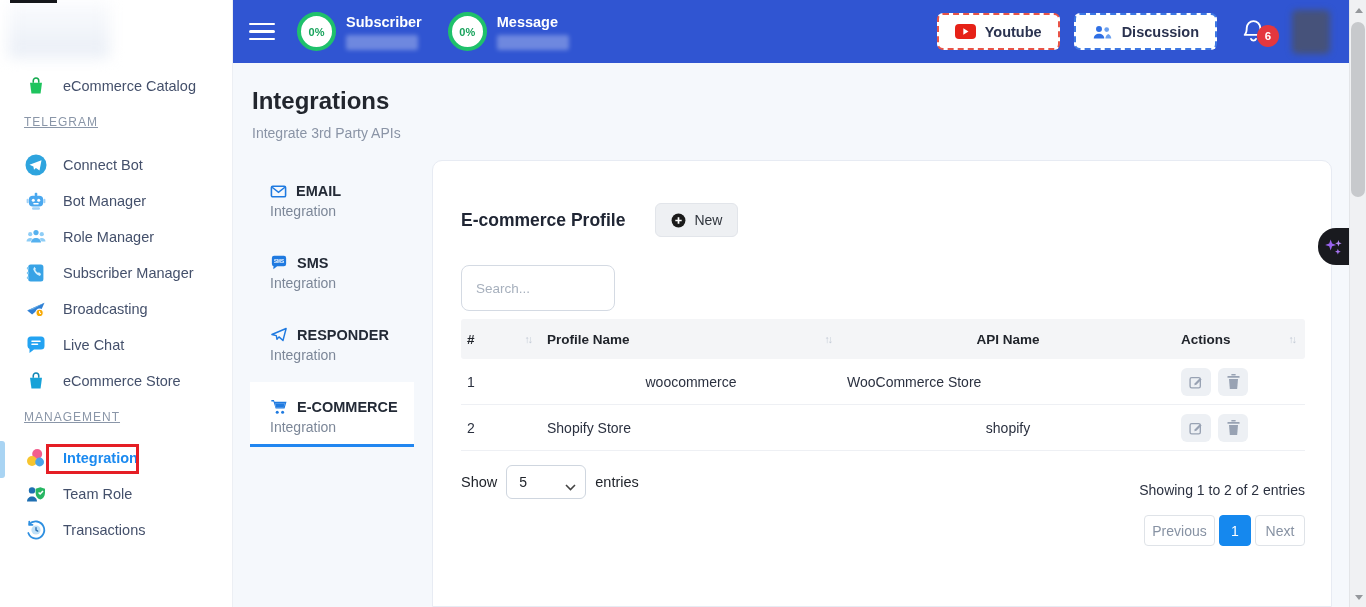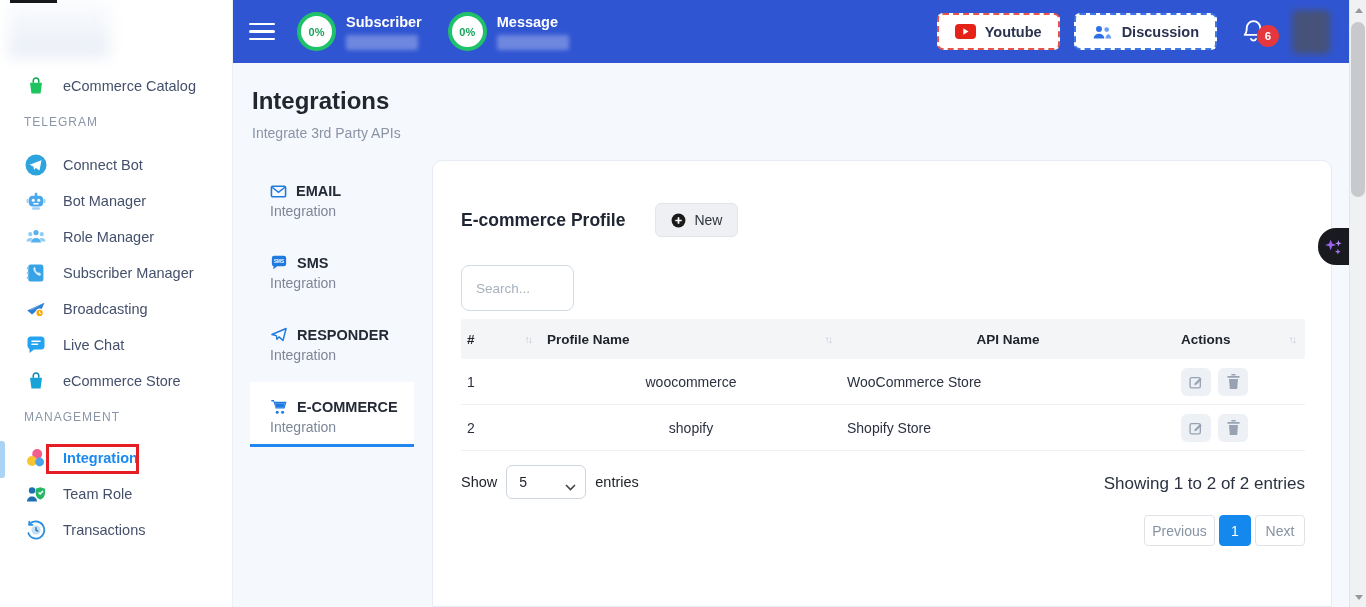--- a/index.html
+++ b/index.html
@@ -8,21 +8,21 @@
 
   
   .sidebar { position:absolute; left:0; top:0; width:233px; height:607px; background:#fff; border-right:1px solid #eceff4; z-index:5; }
   .logo-blur { position:absolute; top:0; left:8px; width:102px; height:58px; background:linear-gradient(#fbfcfe,#e9eef6); filter:blur(7px); border-radius:4px; }
   .logo-bar { position:absolute; top:0; left:10px; width:47px; height:3px; background:#15171b; }
   .side-flow { position:absolute; top:68px; left:0; width:100%; }
   .side-item { display:flex; align-items:center; gap:15px; height:36px; padding-left:24px; cursor:pointer; }
   .side-item .icn { width:24px; height:24px; display:flex; align-items:center; justify-content:center; flex:0 0 24px; }
   .side-label { font-size:14.5px; color:#44506b; }
   .side-label.active { color:#1b8af0; font-weight:bold; }
-  .side-section { height:36px; display:flex; align-items:center; padding-left:24px; font-size:12px; letter-spacing:1px; color:#8a96a8; }
+  .side-section { height:36px; display:flex; align-items:center; padding-left:24px; font-size:12px; letter-spacing:1px; color:#8a96a8;text-decoration:underline; }
   .gap7 { margin-top:7px; }
   .gap5 { margin-top:5px; }
   .active-bar { position:absolute; left:0; top:441px; width:5px; height:37px; background:#a9d4f3; border-radius:0 3px 3px 0; }
   .red-box { position:absolute; left:46px; top:444px; width:93px; height:30px; border:3px solid #e51e25; z-index:6; }
 
   
   .topbar { position:absolute; left:233px; top:0; right:0; height:63px; background:#3055d2; display:flex; align-items:center; z-index:4; padding-left:16px; }
   .burger { width:26px; display:flex; flex-direction:column; gap:5px; cursor:pointer; margin-right:22px; }
   .burger span { display:block; height:2.6px; background:#fff; border-radius:2px; }
   .stat { display:flex; align-items:center; margin-right:26px; }
@@ -53,39 +53,39 @@
   .subnav { position:absolute; left:17px; top:104px; width:164px; }
   .subnav-item { padding:9px 0 9px 20px; margin-bottom:10px; cursor:pointer; }
   .subnav-item.active { background:#fff; border-bottom:3px solid #2186f0; }
   .sn-title { display:flex; align-items:center; gap:9px; font-weight:bold; font-size:14.5px; color:#232a36;margin-top:7px; }
   .sn-sub { font-size:14px; color:#7c8798; margin-top:4px; }
 
   .card { position:absolute; left:199px; top:97px; width:900px; height:447px; background:#fff; border:1px solid #e7ebf3; border-radius:10px 10px 0 0; padding:42px 28px 0; }
   .card-head { display:flex; align-items:center; gap:30px; }
   .panel-title { font-size:17.5px; font-weight:bold; color:#202634; }
   .new-btn { height:34px; padding:0 15px; background:#eef0f3; border:1px solid #e2e5ea; border-radius:6px; display:flex; align-items:center; gap:8px; font-size:14px; color:#30353d; cursor:pointer; }
-  .search-input { margin-top:28px; width:113px; height:46px; border:1px solid #d4dae3; border-radius:8px; padding:0 14px; font-size:13.5px; color:#4a5260; outline:none; display:block; }
+  .search-input { margin-top:28px; width:154px; height:46px; border:1px solid #d4dae3; border-radius:8px; padding:0 14px; font-size:13.5px; color:#4a5260; outline:none; display:block; }
   .search-input::placeholder { color:#a7b0bd; }
 
   .tbl { margin-top:8px; width:844px; }
   .trow { display:grid; grid-template-columns:80px 300px 1fr 130px; align-items:center; }
   .thead { height:40px; background:#f4f5f7; border-radius:3px; font-weight:bold; font-size:13.5px; color:#21252c; }
   .tcell { padding:0 6px; display:flex; align-items:center; }
   .tcell.center { justify-content:center; }
   .tcell.sorted { justify-content:space-between; }
   .sort { color:#c4cbd6; font-size:10.5px; letter-spacing:-2px; padding-right:4px; }
   .tbody-row { height:46px; border-bottom:1px solid #eef0f4; font-size:14px; color:#2b3140; }
   .act-btn { width:30px; height:28px; background:#edf0f4; border:none; border-radius:6px; display:flex; align-items:center; justify-content:center; cursor:pointer; margin-right:7px; }
 
   .tfoot { display:flex; align-items:center; margin-top:14px; width:844px; }
   .show-group { display:flex; align-items:center; gap:9px; font-size:14.5px; color:#21252c; }
   .sel-wrap { position:relative; }
   .page-size { appearance:none; -webkit-appearance:none; width:80px; height:34px; border:1px solid #cfd6df; border-radius:6px; background:#fff; padding:0 12px; font-size:14px; color:#21252c; font-family:"Liberation Sans",sans-serif; }
   .sel-chev { position:absolute; right:10px; top:13px; pointer-events:none; }
-  .showing-txt { margin-left:auto; font-size:17px; color:#2b3140; align-self:flex-start; margin-top:9px; }
+  .showing-txt { margin-left:auto; font-size:14px; color:#2b3140; align-self:flex-start; margin-top:17px; }
   .pager { display:flex; justify-content:flex-end; margin-top:16px; width:844px; gap:4px; }
   .pg-btn { height:31px; background:#fff; border:1px solid #dfe3e8; border-radius:4px; font-size:14px; color:#8792a3; display:flex; align-items:center; justify-content:center; cursor:pointer; font-family:"Liberation Sans",sans-serif; }
   .pg-prev { width:71px; } .pg-next { width:50px; }
   .pg-num { width:32px; background:#1588ee; border-color:#1588ee; color:#fff; }
 
   .ai-fab { position:absolute; right:17px; top:228px; width:31px; height:37px; background:#191a1f; border-radius:18px 0 0 18px; z-index:15; display:flex; align-items:center; justify-content:center; cursor:pointer; }
 </style>
 </head>
 <body>
 
@@ -391,22 +391,22 @@
                 <rect x="1.5" y="3.1" width="13" height="1.9" rx=".6"></rect>
                 <rect x="5.6" y="1" width="4.8" height="1.5" rx=".5"></rect>
                 <path d="M3.2 6.2h9.6l-.9 10.8H4.1z"></path>
               </svg>
           </button>
         </div>
       </div>
 
       <div class="trow tbody-row">
         <div class="tcell">2</div>
+        <div class="tcell">Shopify Store</div>
         <div class="tcell center">shopify</div>
-        <div class="tcell">Shopify Store</div>
         <div class="tcell">
           <button class="act-btn">
             <svg width="16" height="16" viewBox="0 0 20 20">
                 <rect x="2.6" y="4.6" width="12.8" height="12.8" rx="2" fill="none" stroke="#98a2b3" stroke-width="1.7"></rect>
                 <path d="M8.5 11.5l6.5-6.6 2 2-6.5 6.6-2.6.6z" fill="#98a2b3"></path>
               </svg>
           </button>
           <button class="act-btn">
             <svg width="15" height="17" viewBox="0 0 16 18" fill="#98a2b3">
                 <rect x="1.5" y="3.1" width="13" height="1.9" rx=".6"></rect>

